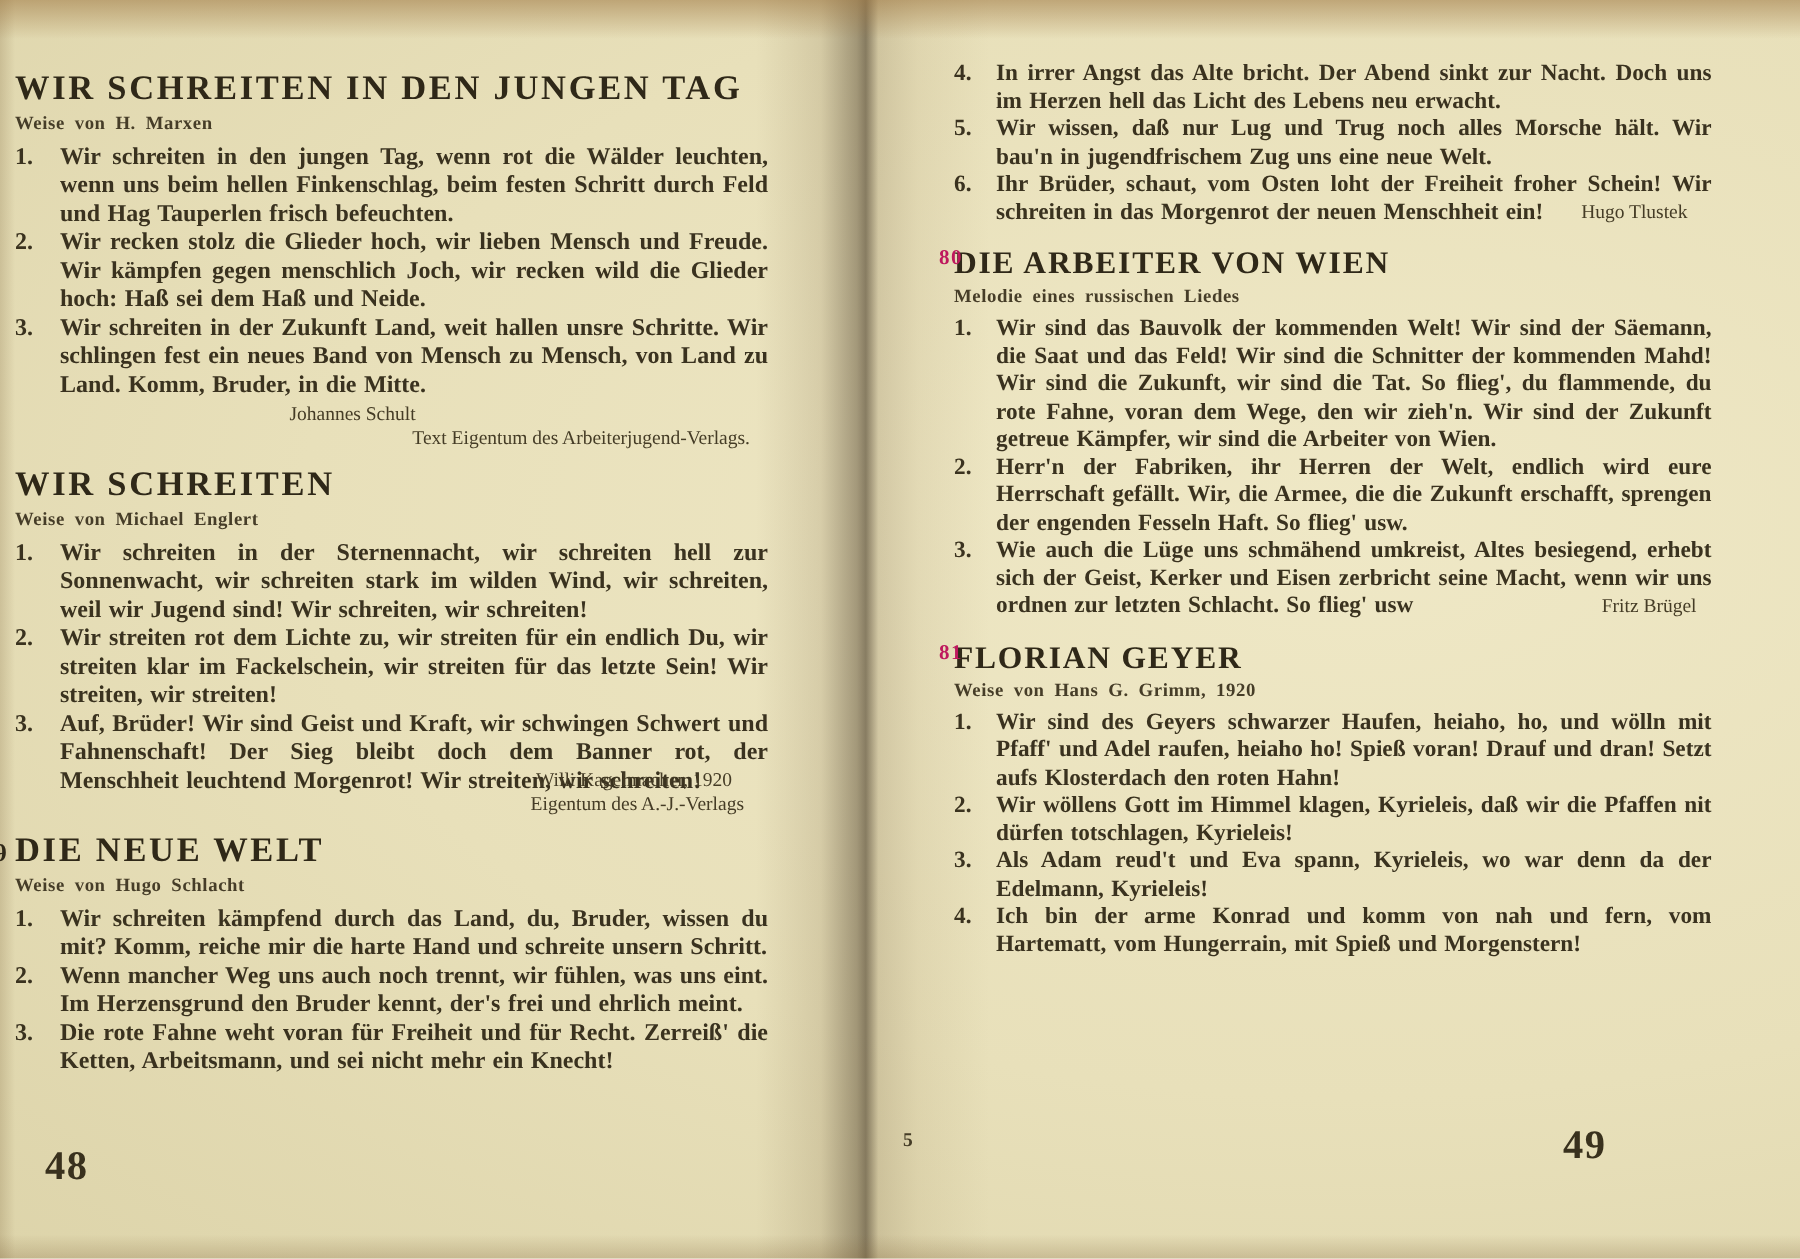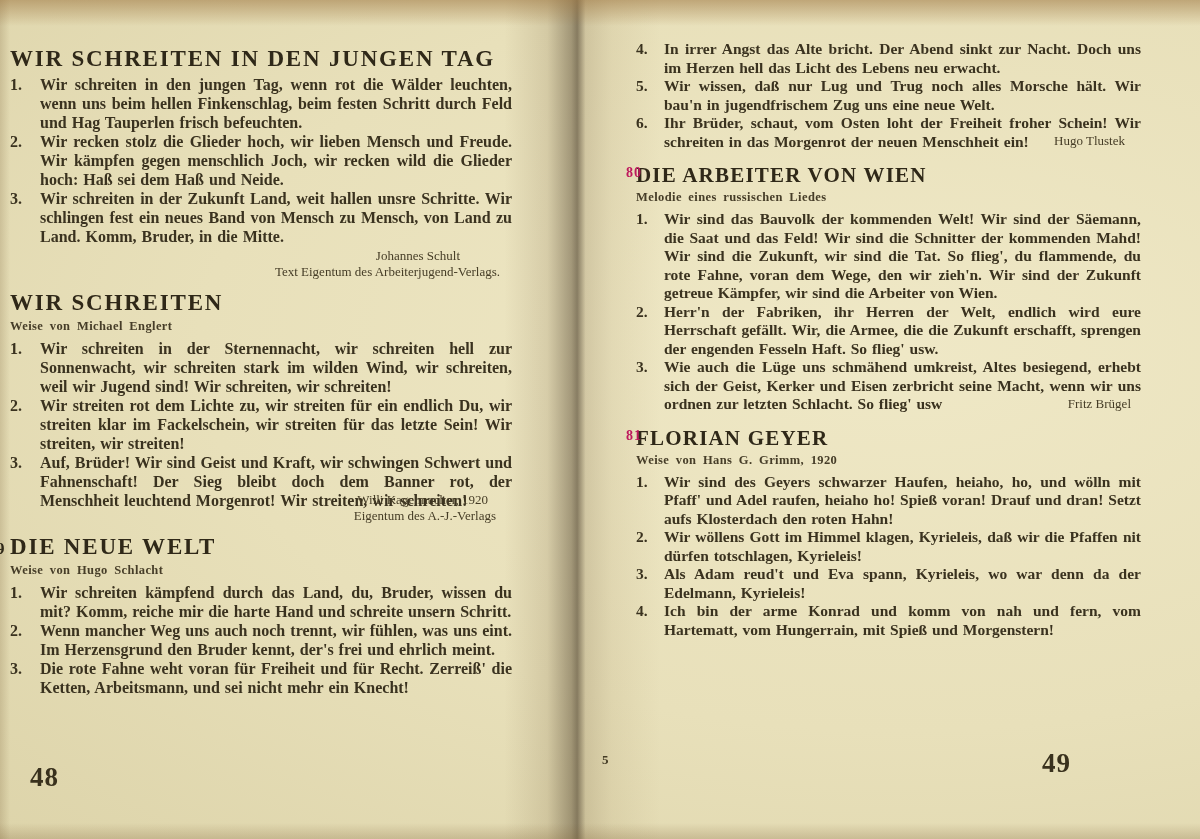--- a/index.html
+++ b/index.html
@@ -40,21 +40,21 @@
   .page-right .verse{font-size:15.5px;line-height:18.5px;}
   .vnum{flex:0 0 28px;font-weight:bold;}
   .page-left .vnum{flex-basis:30px;}
   .vtext{flex:1;text-align:justify;font-weight:bold;word-spacing:1px;}
 
   .attr{text-align:right;font-weight:normal;font-size:13px;line-height:16px;color:#453c26;}
   .attr-line{display:block;}
   .attr-static{margin:2px 0 4px;}
   .pull1{margin-top:-18px;}
   .pull2{margin-top:-18px;}
-  .pr52{padding-right:52px;}
+  .pr52{padding-right:52px;text-align:center;}
   .pr24{padding-right:24px;}
   .pr16{padding-right:16px;}
   .pr12{padding-right:12px;}
   .pr10{padding-right:10px;}
 
   .song-number{position:absolute;left:-10px;top:2px;font-size:14px;font-weight:bold;letter-spacing:1px;color:#be185d;}
   .partial-number{position:absolute;left:-14px;top:5px;font-size:17px;font-weight:bold;color:#2f2818;}
 
   .page-num{position:absolute;font-weight:bold;font-size:27px;letter-spacing:1px;color:#39311d;}
   .pn-left{left:30px;top:762px;}
@@ -63,20 +63,21 @@
 </style>
 </head>
 <body>
 
 <div class="page page-left">
 
   <div class="song">
     <div class="title-row">
       <h2 class="song-title">WIR SCHREITEN IN DEN JUNGEN TAG</h2>
     </div>
+    <div class="song-sub">Weise von H. Marxen</div>
     <div class="verse">
       <span class="vnum">1.</span>
       <span class="vtext">Wir schreiten in den jungen Tag, wenn rot die Wälder leuchten, wenn uns beim hellen Finkenschlag, beim festen Schritt durch Feld und Hag Tauperlen frisch befeuchten.</span>
     </div>
     <div class="verse">
       <span class="vnum">2.</span>
       <span class="vtext">Wir recken stolz die Glieder hoch, wir lieben Mensch und Freude. Wir kämpfen gegen menschlich Joch, wir recken wild die Glieder hoch: Haß sei dem Haß und Neide.</span>
     </div>
     <div class="verse">
       <span class="vnum">3.</span>

